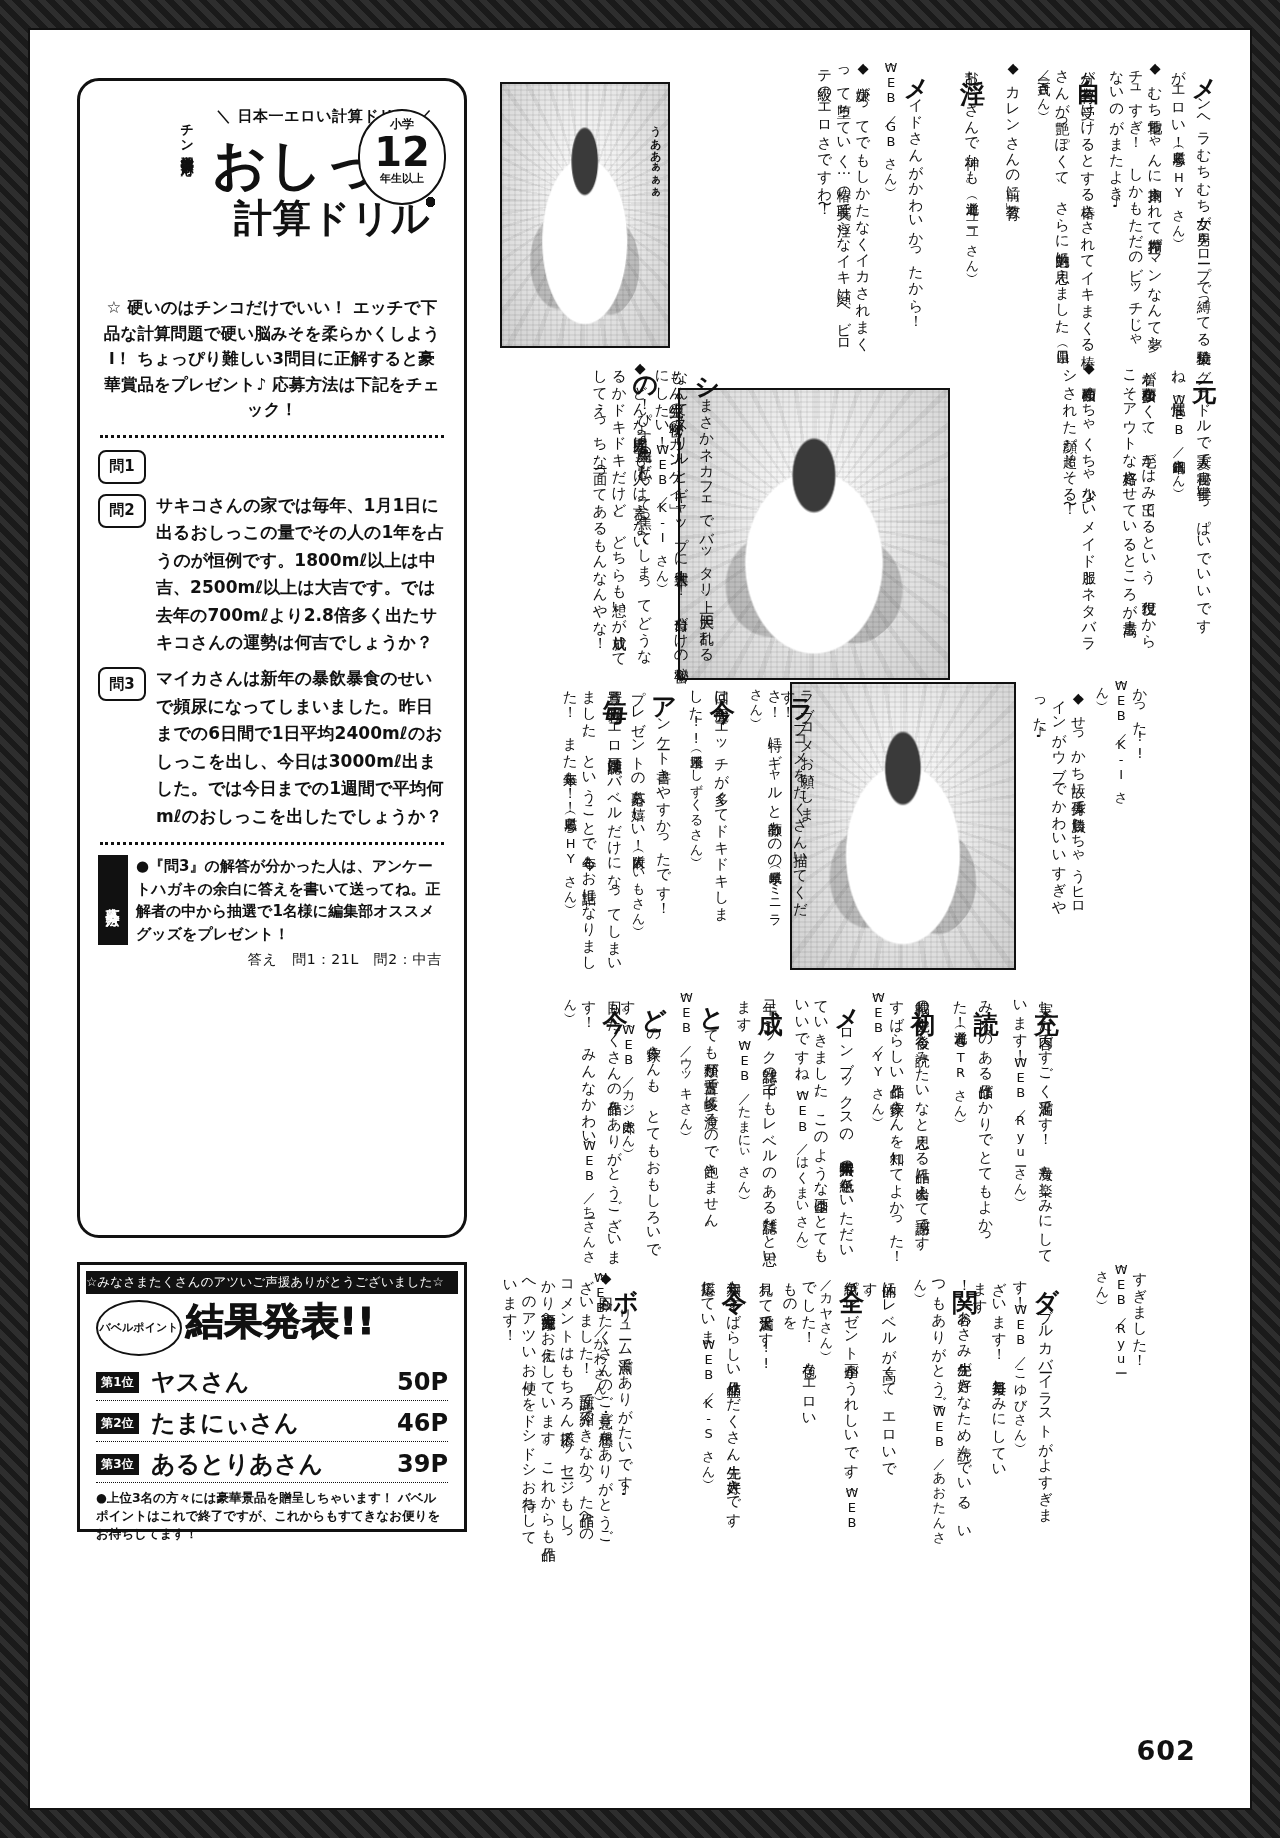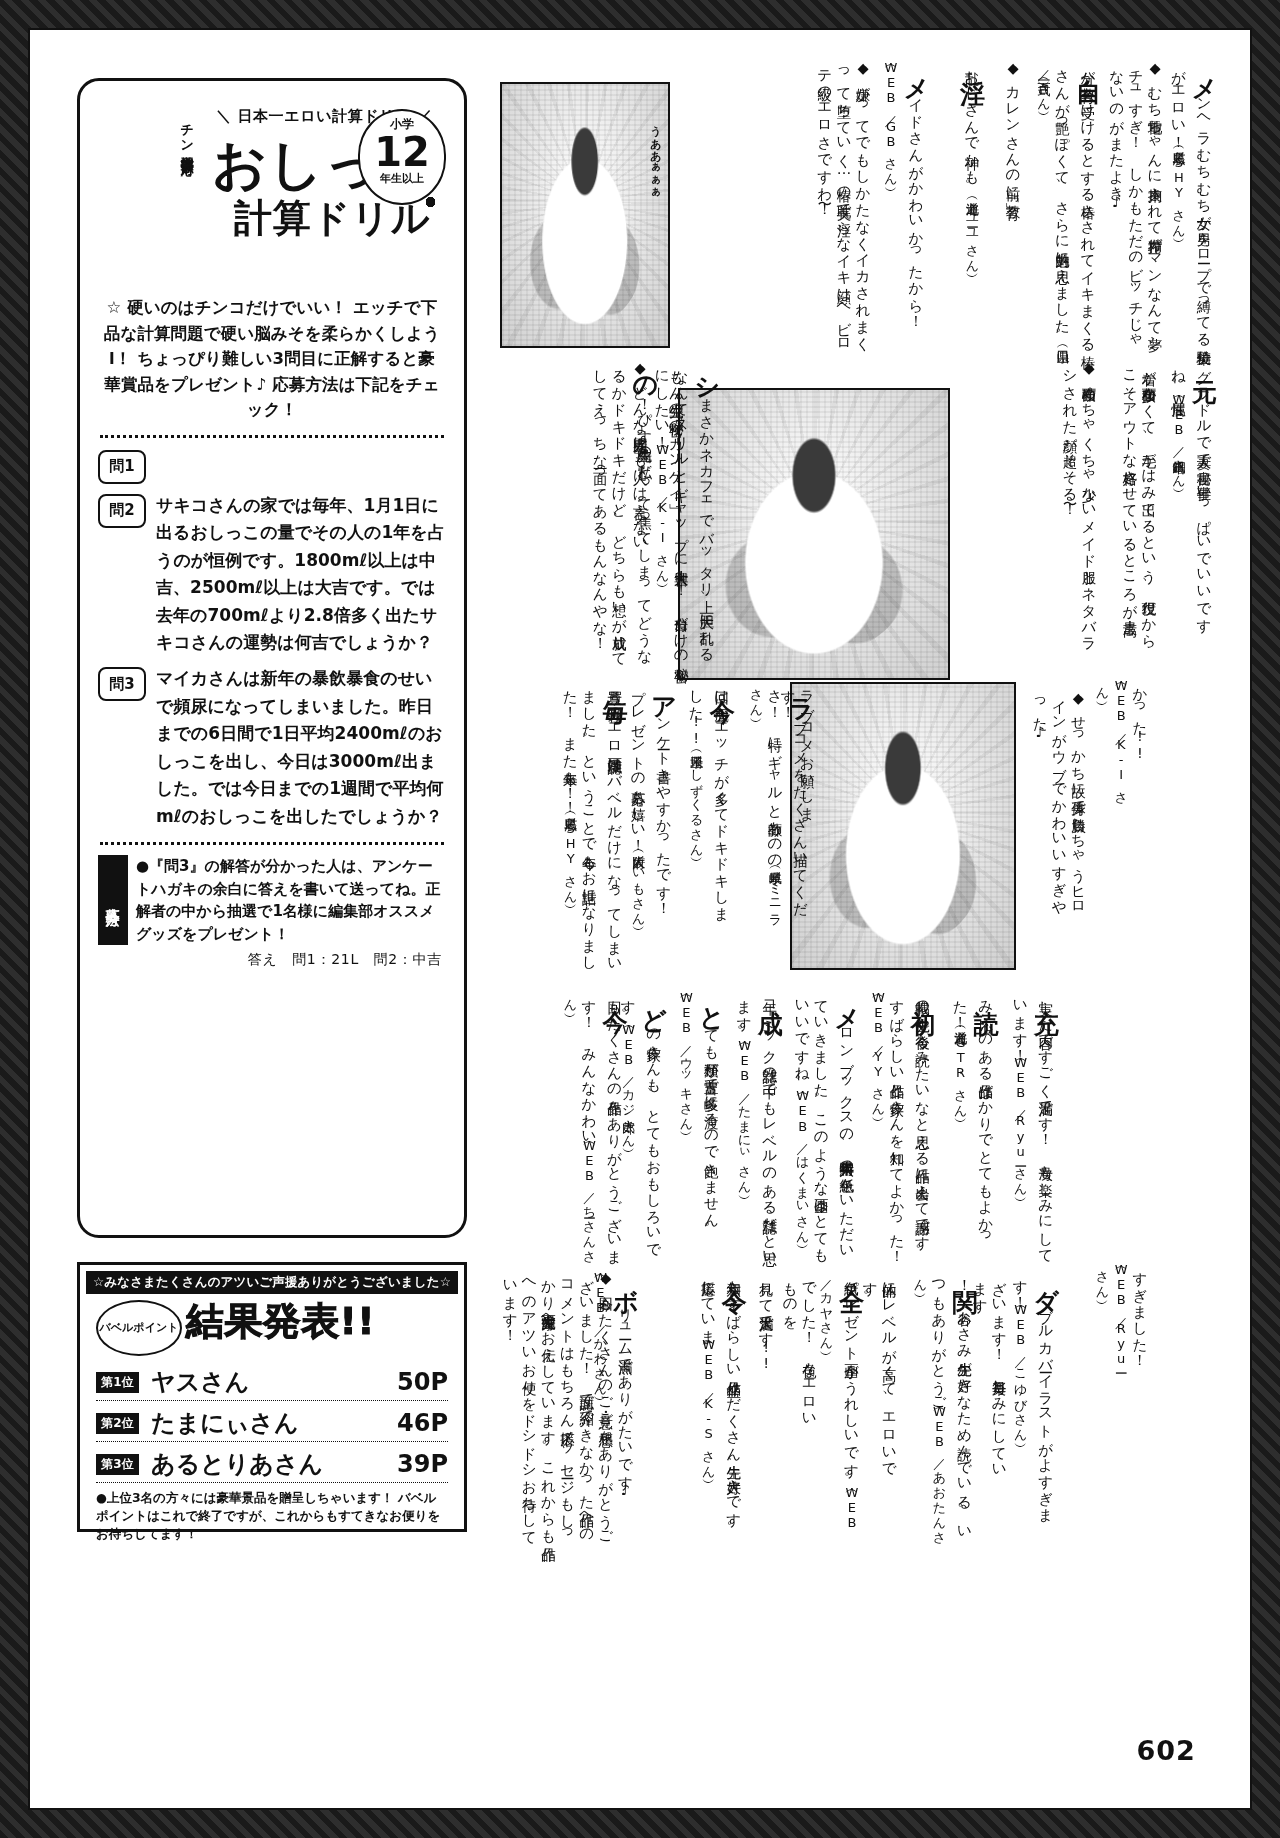--- a/index.html
+++ b/index.html
@@ -101,22 +101,22 @@
     margin-top:6px;text-align:right;font-size:14px;letter-spacing:0.05em;
     padding-right:8px;color:#111;
   }
   
   .result{
     position:absolute;left:47px;top:1232px;width:390px;height:270px;
     border:3px solid #111;box-sizing:border-box;background:#fff;
     padding:6px;
   }
   .result-banner{
-    background:#111;color:#fff;font-size:12.5px;font-weight:bold;
-    text-align:center;padding:3px 0;letter-spacing:0.01em;
+    background:#111;color:#fff;font-size:12.5px;font-weight:normal;
+    padding:3px 0;letter-spacing:0.01em;
   }
   .result-mid{position:relative;height:66px;}
   .babel{
     position:absolute;left:10px;top:6px;width:82px;height:52px;
     border:2px solid #111;border-radius:50%;
     display:flex;flex-direction:column;align-items:center;justify-content:center;
     font-size:11px;font-weight:bold;line-height:1.1;background:#fff;
   }
   .result-title{
     position:absolute;left:100px;top:2px;

